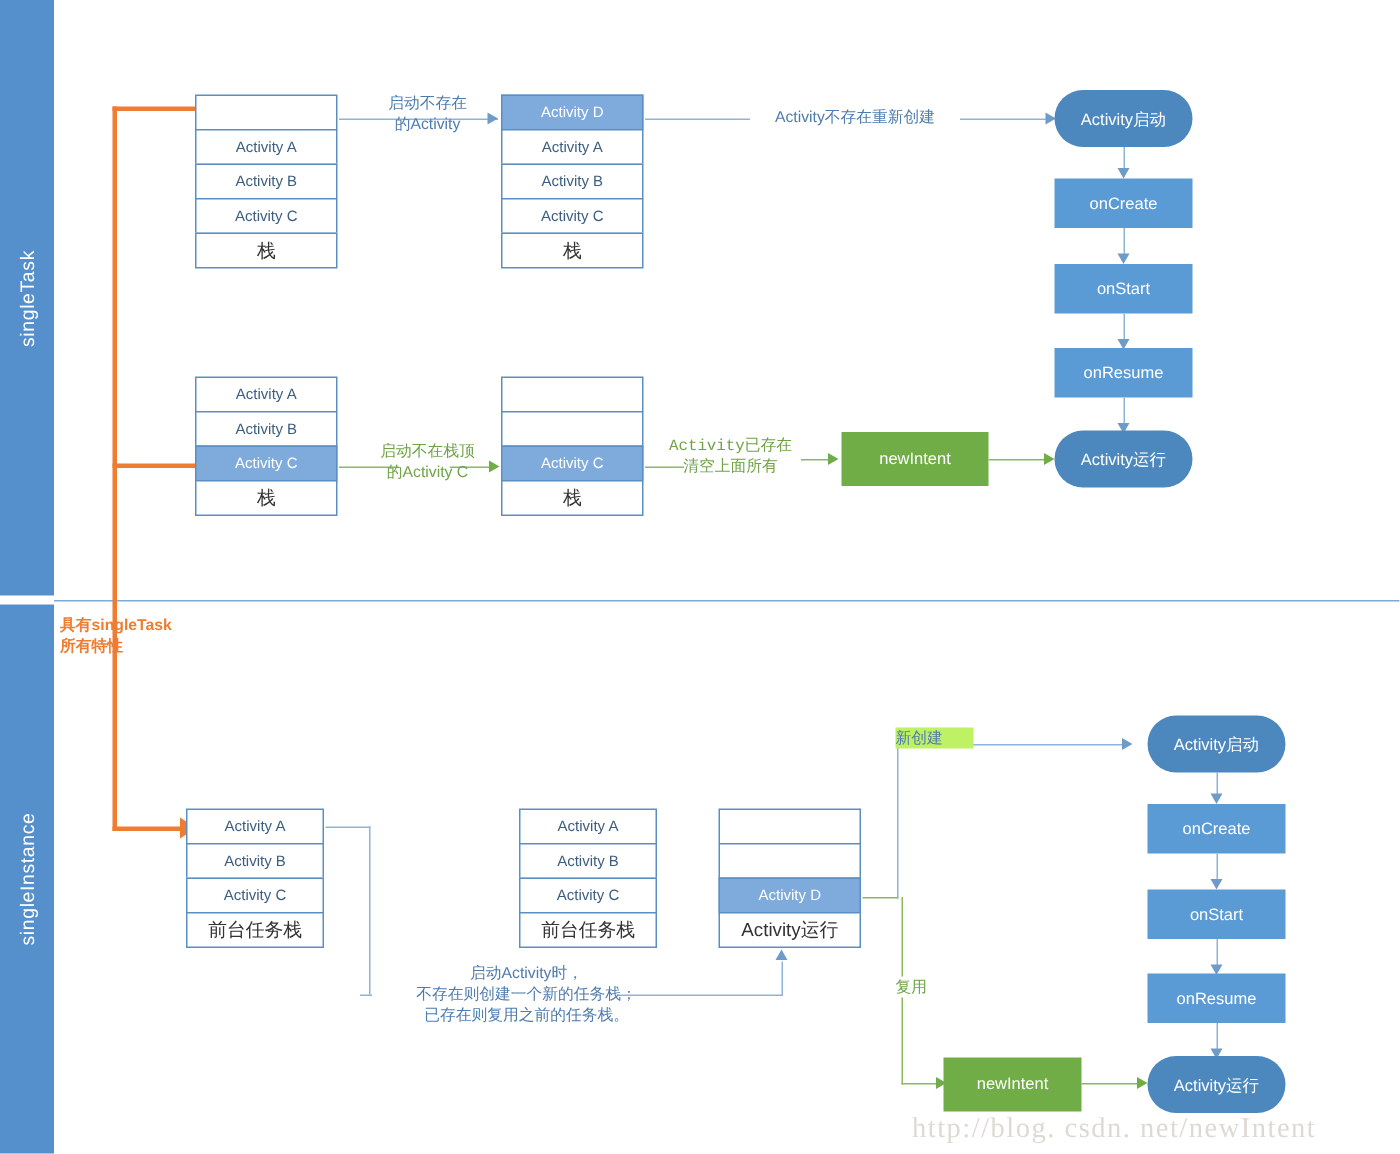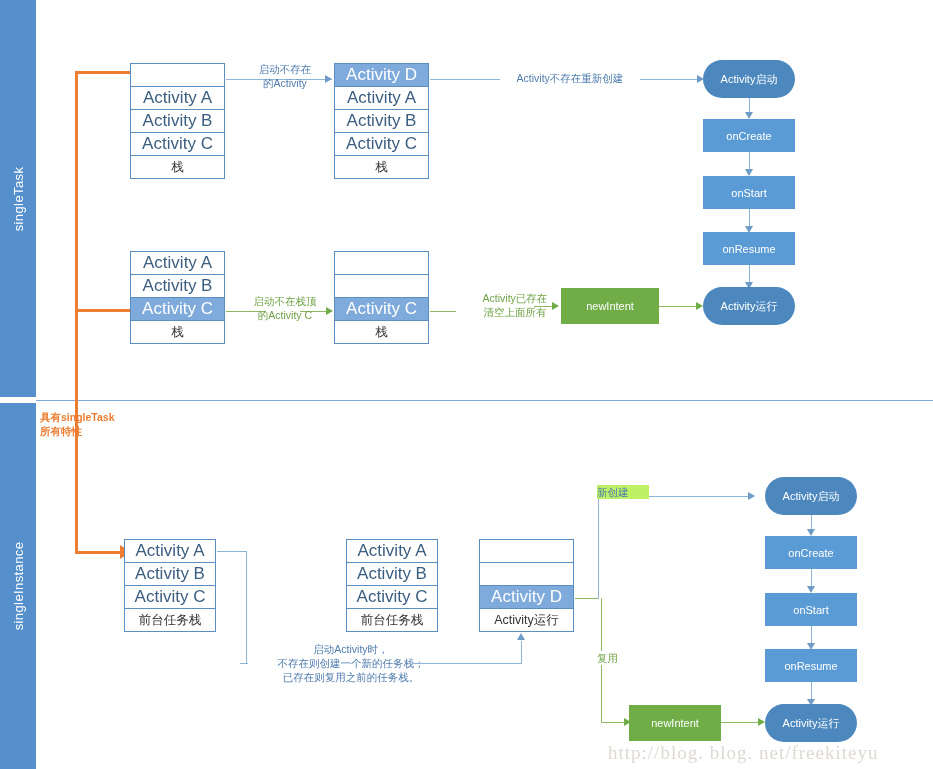--- a/index.html
+++ b/index.html
@@ -33,21 +33,21 @@
     background:#7FA9D6;
   }
 
   
   .stack{position:absolute;}
   .cell{
     box-sizing:border-box;
     border:1px solid #5B8FC4;
     background:#ffffff;
     color:#3C5E80;
-    font-size:17px;
+    font-size:10px;
     display:flex;align-items:center;justify-content:center;
     margin-top:-1px;
     height:24px;
   }
   .cell:first-child{margin-top:0;}
   .cell.hl{background:#7FAADC;color:#ffffff;border-color:#5B8FC4;}
   .cell.cn{font-size:12.5px;color:#333333;}
   .cell.empty{}
 
   
@@ -155,21 +155,21 @@
   <div class="stack" id="st-stack-d" style="left:334px;top:251px;width:95px;">
       <div class="cell empty"></div>
       <div class="cell empty"></div>
       <div class="cell hl">Activity C</div>
       <div class="cell cn">栈</div>
     </div>
 
   <div class="ln green h" style="left:430px;top:311px;width:26px;"></div>
   <div class="ln green h" style="left:534px;top:306px;width:22px;"></div>
   <div class="arrow r grn" style="left:552px;top:301.5px;"></div>
-  <div class="lbl green" style="left:468px;top:291px;width:94px;">Activity已存在
+  <div class="lbl green" style="left:440px;top:291px;width:94px;font-family:Liberation Mono, monospace;">Activity已存在
 清空上面所有</div>
 
   <div class="node round" style="left:703px;top:60px;width:92px;height:38px;">Activity启动</div>
   <div class="ln v" style="left:749px;top:98px;height:18px;"></div>
   <div class="arrow d" style="left:744.5px;top:112px;"></div>
 
   <div class="node rect" style="left:703px;top:119px;width:92px;height:33px;">onCreate</div>
   <div class="ln v" style="left:749px;top:152px;height:20px;"></div>
   <div class="arrow d" style="left:744.5px;top:169px;"></div>
 
@@ -243,15 +243,15 @@
   <div class="node rect" style="left:765px;top:649px;width:92px;height:33px;">onResume</div>
   <div class="ln v" style="left:811px;top:682px;height:20px;"></div>
   <div class="arrow d" style="left:806.5px;top:699px;"></div>
 
   <div class="node green" style="left:629px;top:705px;width:92px;height:36px;">newIntent</div>
   <div class="ln green h" style="left:721px;top:722px;width:40px;"></div>
   <div class="arrow r grn" style="left:758px;top:717.5px;"></div>
 
   <div class="node round" style="left:765px;top:704px;width:92px;height:38px;">Activity运行</div>
 
-  <div class="watermark">http://blog. blog. net/freekiteyu</div>
+  <div class="watermark">http://blog. csdn. net/newIntent</div>
 
 </div>
 
 </body></html>

